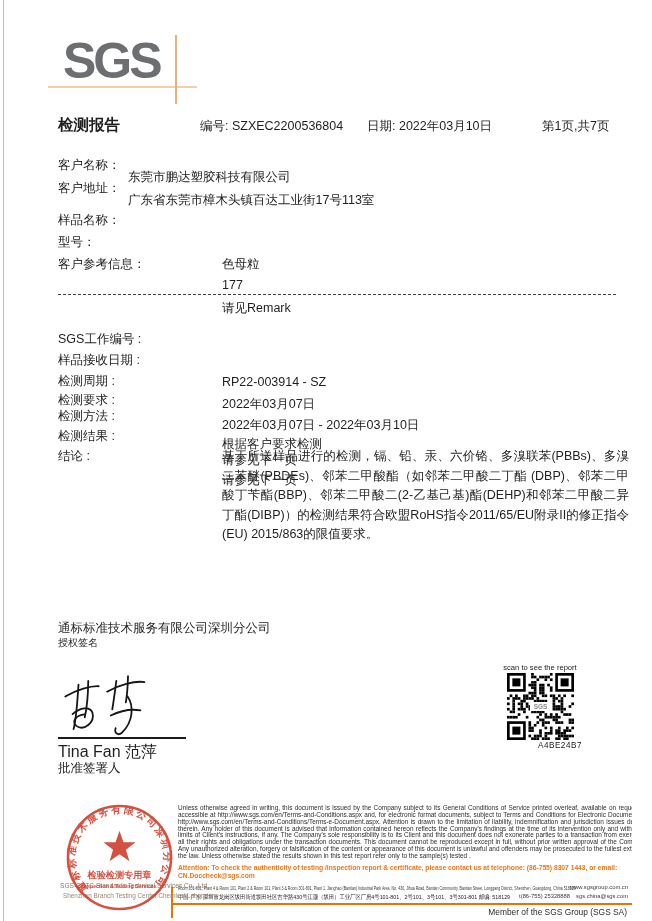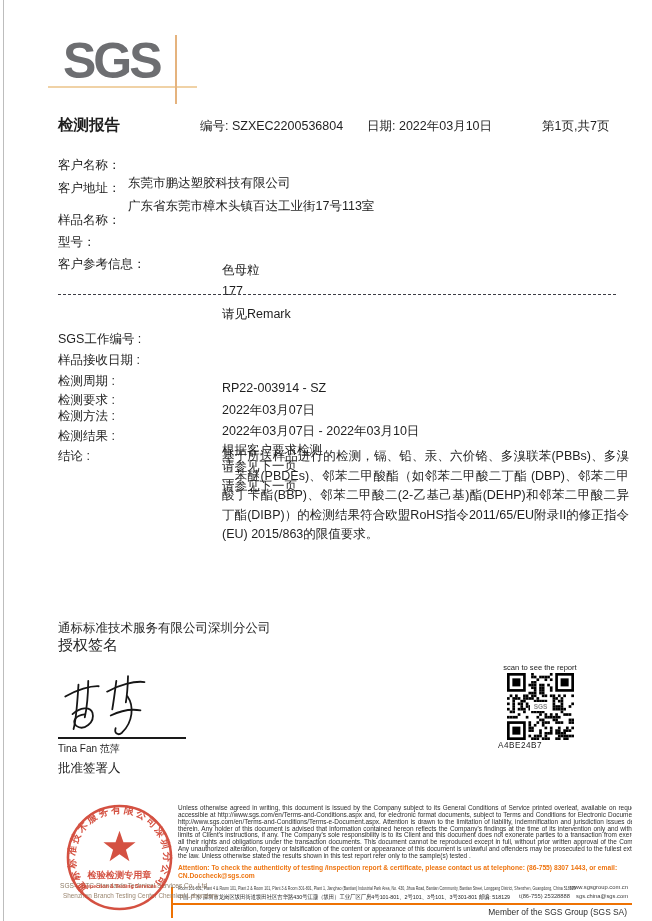--- a/index.html
+++ b/index.html
@@ -15,42 +15,42 @@
 
   
   .doc-title{position:absolute;left:58px;top:115px;font-size:15.5px;font-weight:bold;white-space:nowrap;}
   .meta{position:absolute;top:118px;font-size:12.5px;white-space:nowrap;}
   .meta-no{left:200px;}
   .meta-date{left:367px;}
   .meta-page{left:510px;margin-left:32px;}
 
   
   .row{position:absolute;left:58px;font-size:12.5px;white-space:nowrap;height:17px;text-align:right;}
-  .row .val{position:absolute;top:18px;white-space:nowrap;}
+  .row .val{position:absolute;top:12px;white-space:nowrap;}
   .v1{left:70px;}
   .v2{left:164px;margin-top:32px;}
   .note{position:absolute;left:58px;font-size:12.5px;white-space:nowrap;}
   .dash-sep{position:absolute;left:58px;top:294px;width:558px;border-top:1px dashed #3c3c44;}
 
   .conclusion{position:absolute;left:222px;top:447px;width:407px;font-size:12.5px;
               line-height:19.6px;text-align:justify;}
 
   
   .sig-company{position:absolute;left:58px;top:620px;font-size:12.5px;white-space:nowrap;}
-  .sig-auth{position:absolute;left:58px;top:636px;font-size:15px;white-space:nowrap;}
+  .sig-auth{position:absolute;left:58px;top:636px;font-size:10px;white-space:nowrap;}
   .sig-svg{position:absolute;left:58px;top:672px;width:118px;height:66px;}
   .sig-line{position:absolute;left:58px;top:737px;width:128px;height:2px;background:#1a1a1a;}
-  .sig-name{position:absolute;left:58px;top:742px;font-size:10px;white-space:nowrap;}
+  .sig-name{position:absolute;left:58px;top:742px;font-size:16px;white-space:nowrap;}
   .sig-role{position:absolute;left:58px;top:760px;font-size:12.5px;white-space:nowrap;}
 
   
   .qr-caption{position:absolute;left:498px;top:663px;width:84px;text-align:center;
               font-size:7.6px;color:#222;white-space:nowrap;}
   .qr-box{position:absolute;left:507px;top:673px;width:67px;height:67px;background:#fff;}
-  .qr-code-label{position:absolute;left:498px;top:741px;width:84px;text-align:left;
+  .qr-code-label{position:absolute;left:498px;top:741px;width:84px;text-align:right;
                  font-size:8.2px;color:#222;letter-spacing:.5px;}
 
   
   .stamp{position:absolute;left:64px;top:802px;width:111px;height:111px;opacity:.88;z-index:5;}
   .company-en-1{position:absolute;left:60px;top:882px;font-size:6.6px;color:#8d7963;white-space:nowrap;z-index:2;}
   .company-en-2{position:absolute;left:63px;top:892px;font-size:6.4px;color:#9b8771;white-space:nowrap;z-index:2;}
   .disclaimer{position:absolute;left:178px;top:805px;width:470px;font-size:6.45px;
               line-height:6.85px;text-align:justify;color:#2c2c2c;}
   .attention{position:absolute;left:178px;top:864px;width:470px;font-size:6.7px;font-weight:bold;
              line-height:7.6px;color:#ee7511;}

